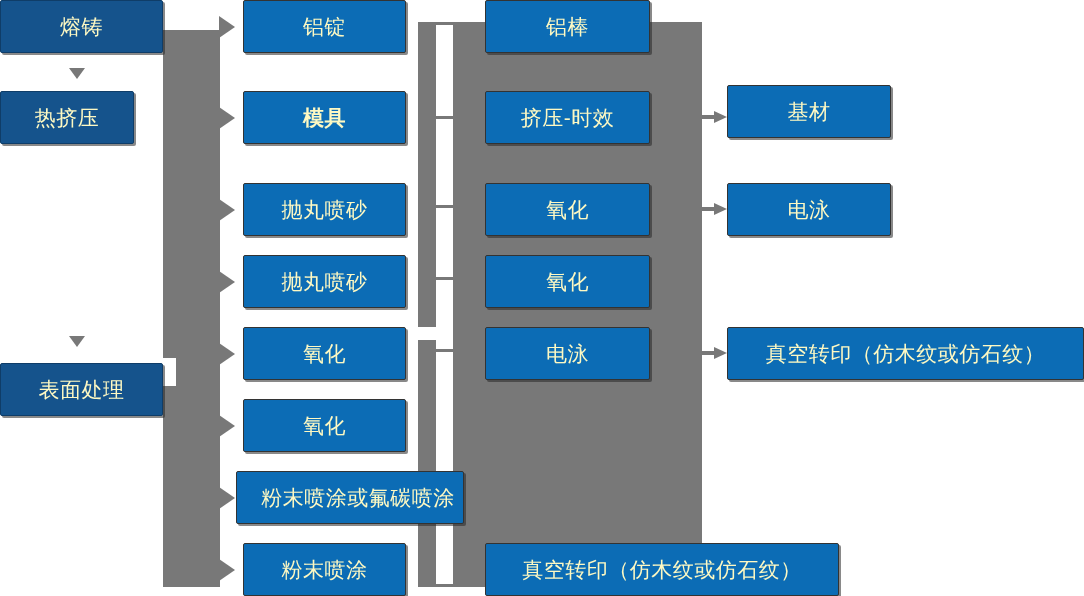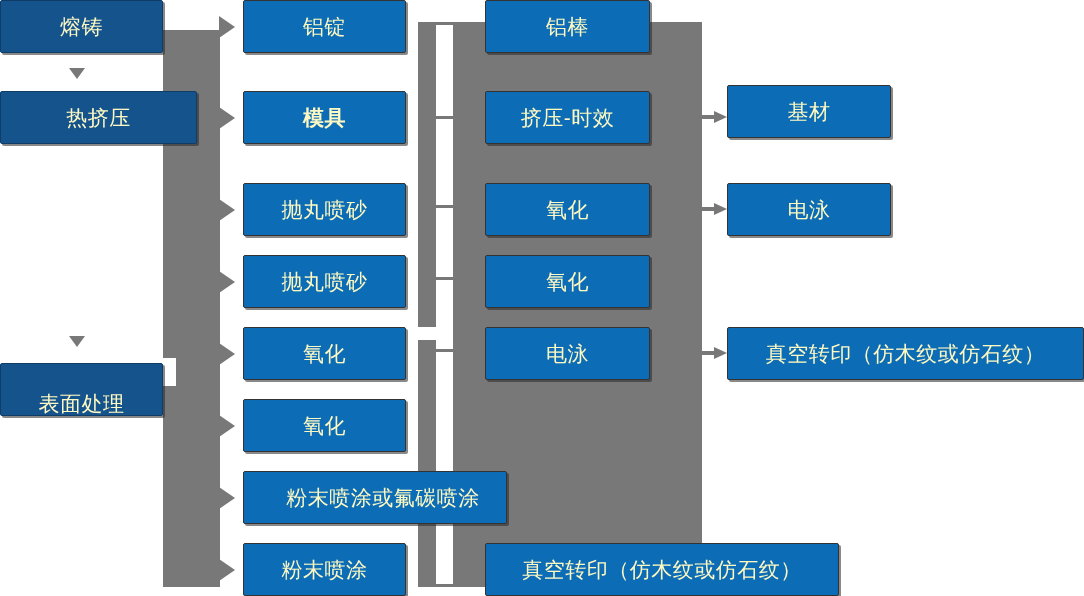--- a/index.html
+++ b/index.html
@@ -165,24 +165,24 @@
   <div class="arrow-thin" style="left:702px; top:346px;">
     <svg width="26" height="14" viewBox="0 0 26 14">
       <rect x="0" y="5" width="13" height="4" fill="#787878"></rect>
       <polygon points="12,1 25,7 12,13" fill="#787878"></polygon>
     </svg>
   </div>
 
   <div class="node dark" style="left:0px; top:0px; width:163px; height:53px;">
     <span>熔铸</span>
   </div>
-  <div class="node dark" style="left:0px; top:91px; width:197px; height:53px;">
+  <div class="node dark" style="left:0px; top:91px; width:134px; height:53px;">
     <span>热挤压</span>
   </div>
-  <div class="node dark" style="left:0px; top:363px; width:163px; height:53px;align-items:flex-end;">
+  <div class="node dark" style="left:0px; top:363px; width:163px; height:53px;">
     <span>表面处理</span>
   </div>
 
   <div class="node light" style="left:243px; top:0px; width:163px; height:53px;">
     <span>铝锭</span>
   </div>
   <div class="node light" style="left:243px; top:91px; width:163px; height:53px;font-weight:bold;">
     <span>模具</span>
   </div>
   <div class="node light" style="left:243px; top:183px; width:163px; height:53px;">
@@ -190,21 +190,21 @@
   </div>
   <div class="node light" style="left:243px; top:255px; width:163px; height:53px;">
     <span>抛丸喷砂</span>
   </div>
   <div class="node light" style="left:243px; top:327px; width:163px; height:53px;">
     <span>氧化</span>
   </div>
   <div class="node light" style="left:243px; top:399px; width:163px; height:53px;">
     <span>氧化</span>
   </div>
-  <div class="node light" style="left:243px; top:471px; width:264px; height:53px;padding-left:16px;">
+  <div class="node light" style="left:236px; top:471px; width:228px; height:53px;padding-left:16px;">
     <span>粉末喷涂或氟碳喷涂</span>
   </div>
   <div class="node light" style="left:485px; top:0px; width:165px; height:53px;">
     <span>铝棒</span>
   </div>
 
   <div class="node light" style="left:243px; top:543px; width:163px; height:53px;">
     <span>粉末喷涂</span>
   </div>
   <div class="node light" style="left:485px; top:91px; width:165px; height:53px;">

